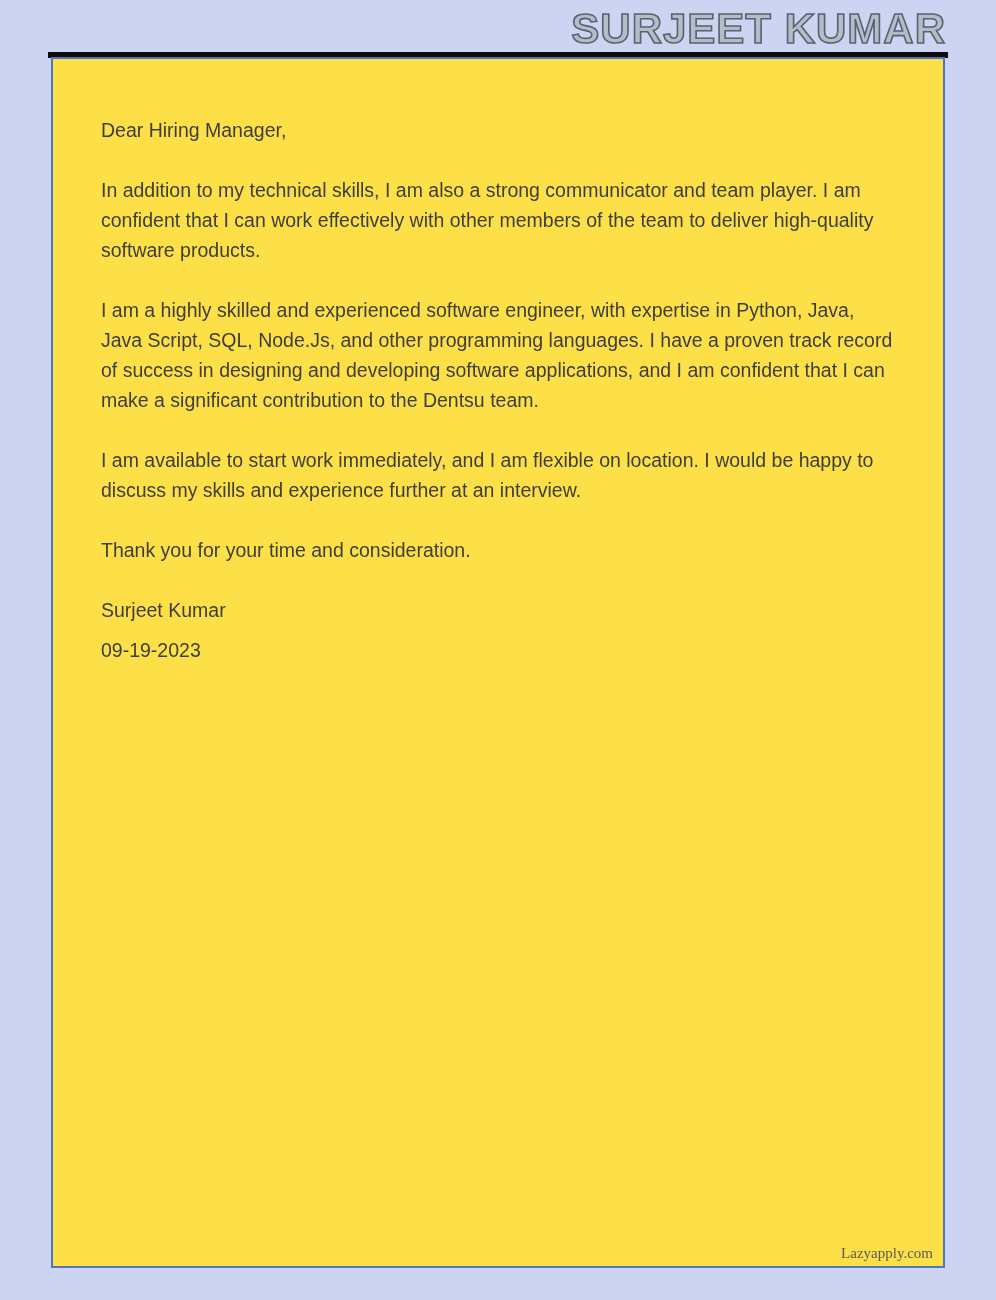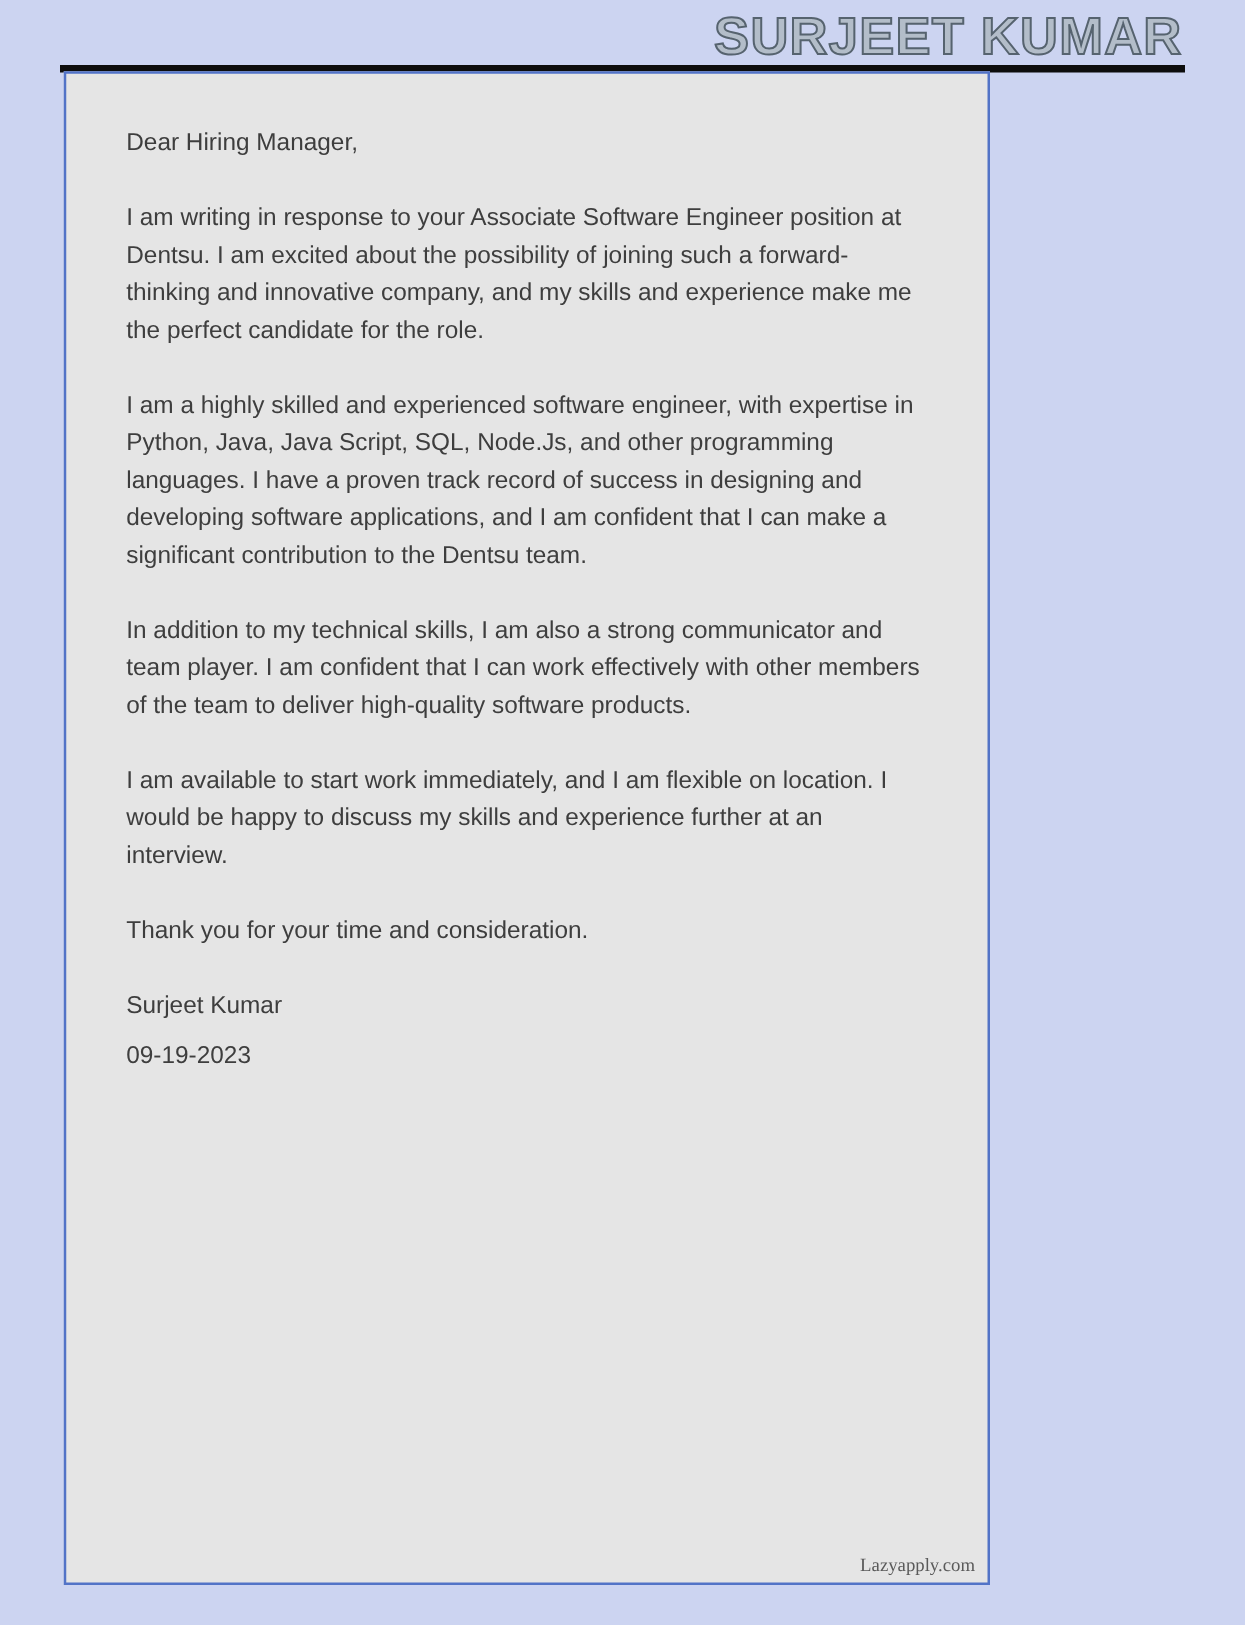--- a/index.html
+++ b/index.html
@@ -42,26 +42,26 @@
     height: 6px;
     background: #0d0d0d;
     margin-left: 48px;
   }
 
   
   .page {
     position: absolute;
     left: 51px;
     top: 57px;
-    width: 741px;
+    width: 894px;
     height: 1211px;
-    background: #e5e5e5;
+    background: #fde047;
     border: 2px solid #5273c7;
     box-sizing: border-box;
-    padding: 40px 48px 0 48px;
+    padding: 56px 48px 0 48px;
   }
 
   .page p {
     margin: 0 0 30px 0;
     font-size: 19.5px;
     line-height: 30px;
     color: #3e3e3e;
     max-width: 800px;
   }
 
@@ -88,25 +88,24 @@
 
 <div class="header">
   <h1 class="header-name">SURJEET KUMAR</h1>
 </div>
 
 <div class="header-rule"></div>
 
 <div class="page">
   <p>Dear Hiring Manager,</p>
 
-  <p>I am writing in response to your Associate Software Engineer position at Dentsu. I am excited about the possibility of joining such a forward-thinking and innovative company, and my skills and experience make me the perfect candidate for the role.</p>
+
+  <p>In addition to my technical skills, I am also a strong communicator and team player. I am confident that I can work effectively with other members of the team to deliver high-quality software products.</p>
 
   <p>I am a highly skilled and experienced software engineer, with expertise in Python, Java, Java Script, SQL, Node.Js, and other programming languages. I have a proven track record of success in designing and developing software applications, and I am confident that I can make a significant contribution to the Dentsu team.</p>
-
-  <p>In addition to my technical skills, I am also a strong communicator and team player. I am confident that I can work effectively with other members of the team to deliver high-quality software products.</p>
 
 
   <p>I am available to start work immediately, and I am flexible on location. I would be happy to discuss my skills and experience further at an interview.</p>
 
   <p>Thank you for your time and consideration.</p>
 
 
   <p class="signature">Surjeet Kumar</p>
 
   <p class="date">09-19-2023</p>

